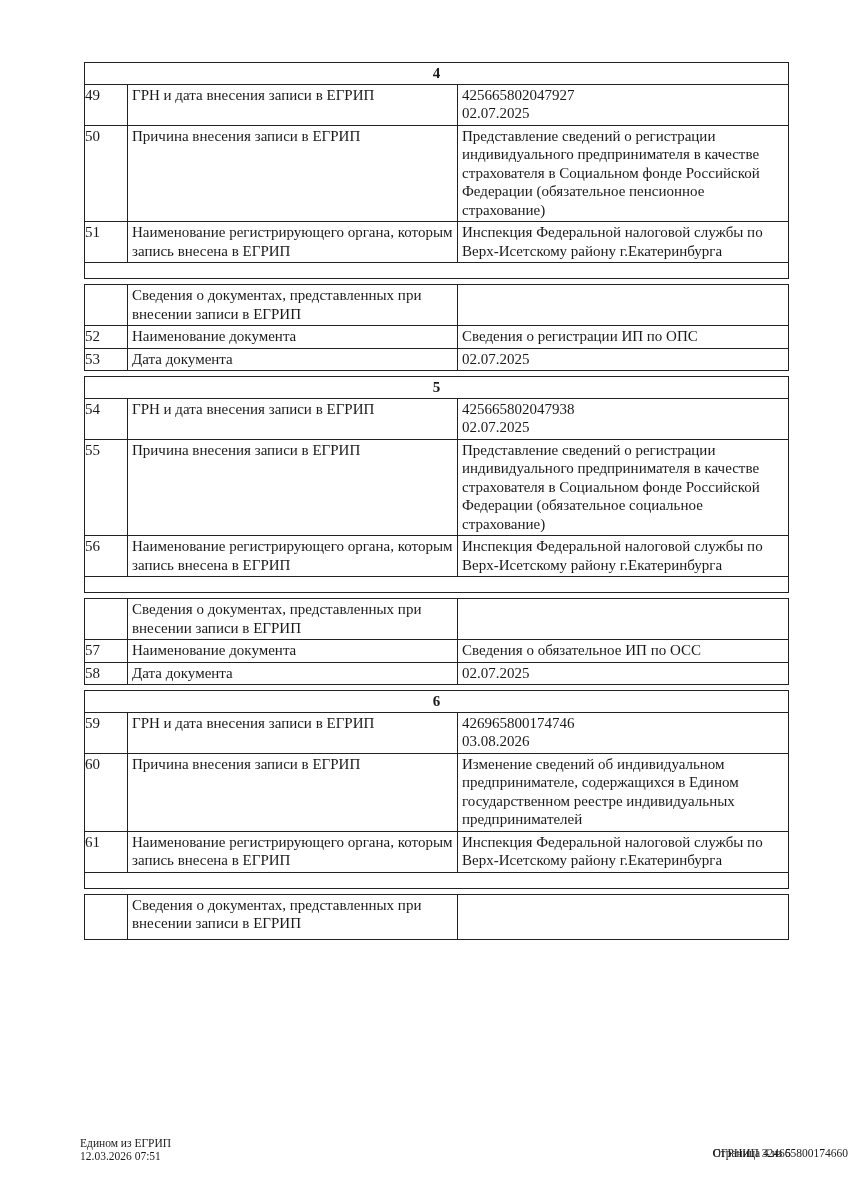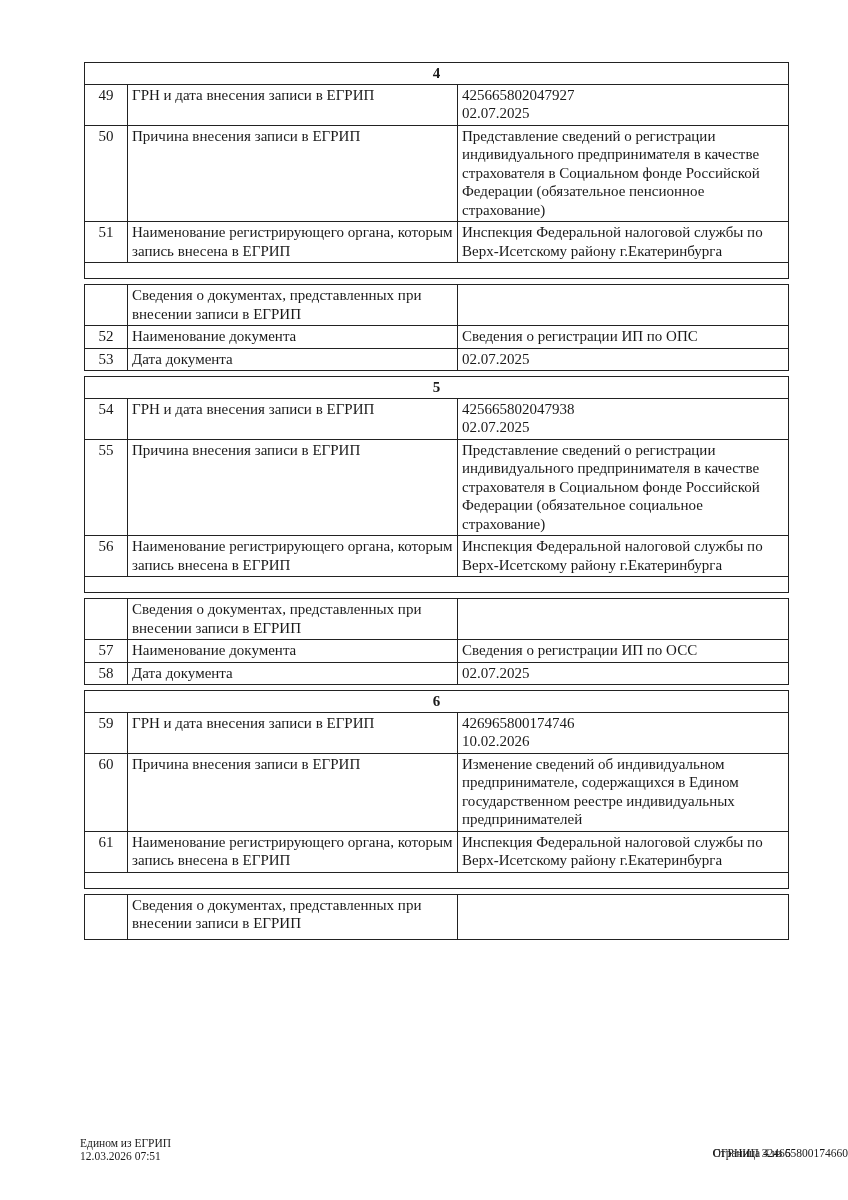--- a/index.html
+++ b/index.html
@@ -37,21 +37,21 @@
     line-height: 18.5px;
     padding: 1px 4px 2px 4px;
     overflow: hidden;
   }
   td.sec {
     text-align: center;
     font-weight: bold;
     padding: 1px 0;
   }
   td.num {
-    text-align: center;
+    text-align: left;
     padding-left: 0;
     padding-right: 0;
   }
   td.val { white-space: pre-line; }
   td.spacer {
     height: 15px;
     padding: 0;
   }
   table.last-docs td.lbl2,
   table.last-docs td.numcell,
@@ -185,21 +185,21 @@
       </colgroup>
     <tbody>
         <tr>
       <td class="num"></td>
       <td class="lbl">Сведения о документах, представленных при внесении записи в ЕГРИП</td>
       <td class="val"></td>
     </tr>
     <tr>
       <td class="num">57</td>
       <td class="lbl">Наименование документа</td>
-      <td class="val">Сведения о регистрации ИП по ОСС</td>
+      <td class="val">Сведения о обязательное ИП по ОСС</td>
     </tr>
     <tr>
       <td class="num">58</td>
       <td class="lbl">Дата документа</td>
       <td class="val">02.07.2025</td>
     </tr>
   </tbody>
     </table>
 
   <table class="tbl">
@@ -209,21 +209,21 @@
         <col class="c3">
       </colgroup>
     <tbody>
         <tr>
       <td colspan="3" class="sec">6</td>
     </tr>
     <tr>
       <td class="num">59</td>
       <td class="lbl">ГРН и дата внесения записи в ЕГРИП</td>
       <td class="val">426965800174746
-10.02.2026</td>
+03.08.2026</td>
     </tr>
     <tr>
       <td class="num">60</td>
       <td class="lbl">Причина внесения записи в ЕГРИП</td>
       <td class="val">Изменение сведений об индивидуальном предпринимателе, содержащихся в Едином государственном реестре индивидуальных предпринимателей</td>
     </tr>
     <tr>
       <td class="num">61</td>
       <td class="lbl">Наименование регистрирующего органа, которым запись внесена в ЕГРИП</td>
       <td class="val">Инспекция Федеральной налоговой службы по Верх-Исетскому району г.Екатеринбурга</td>

